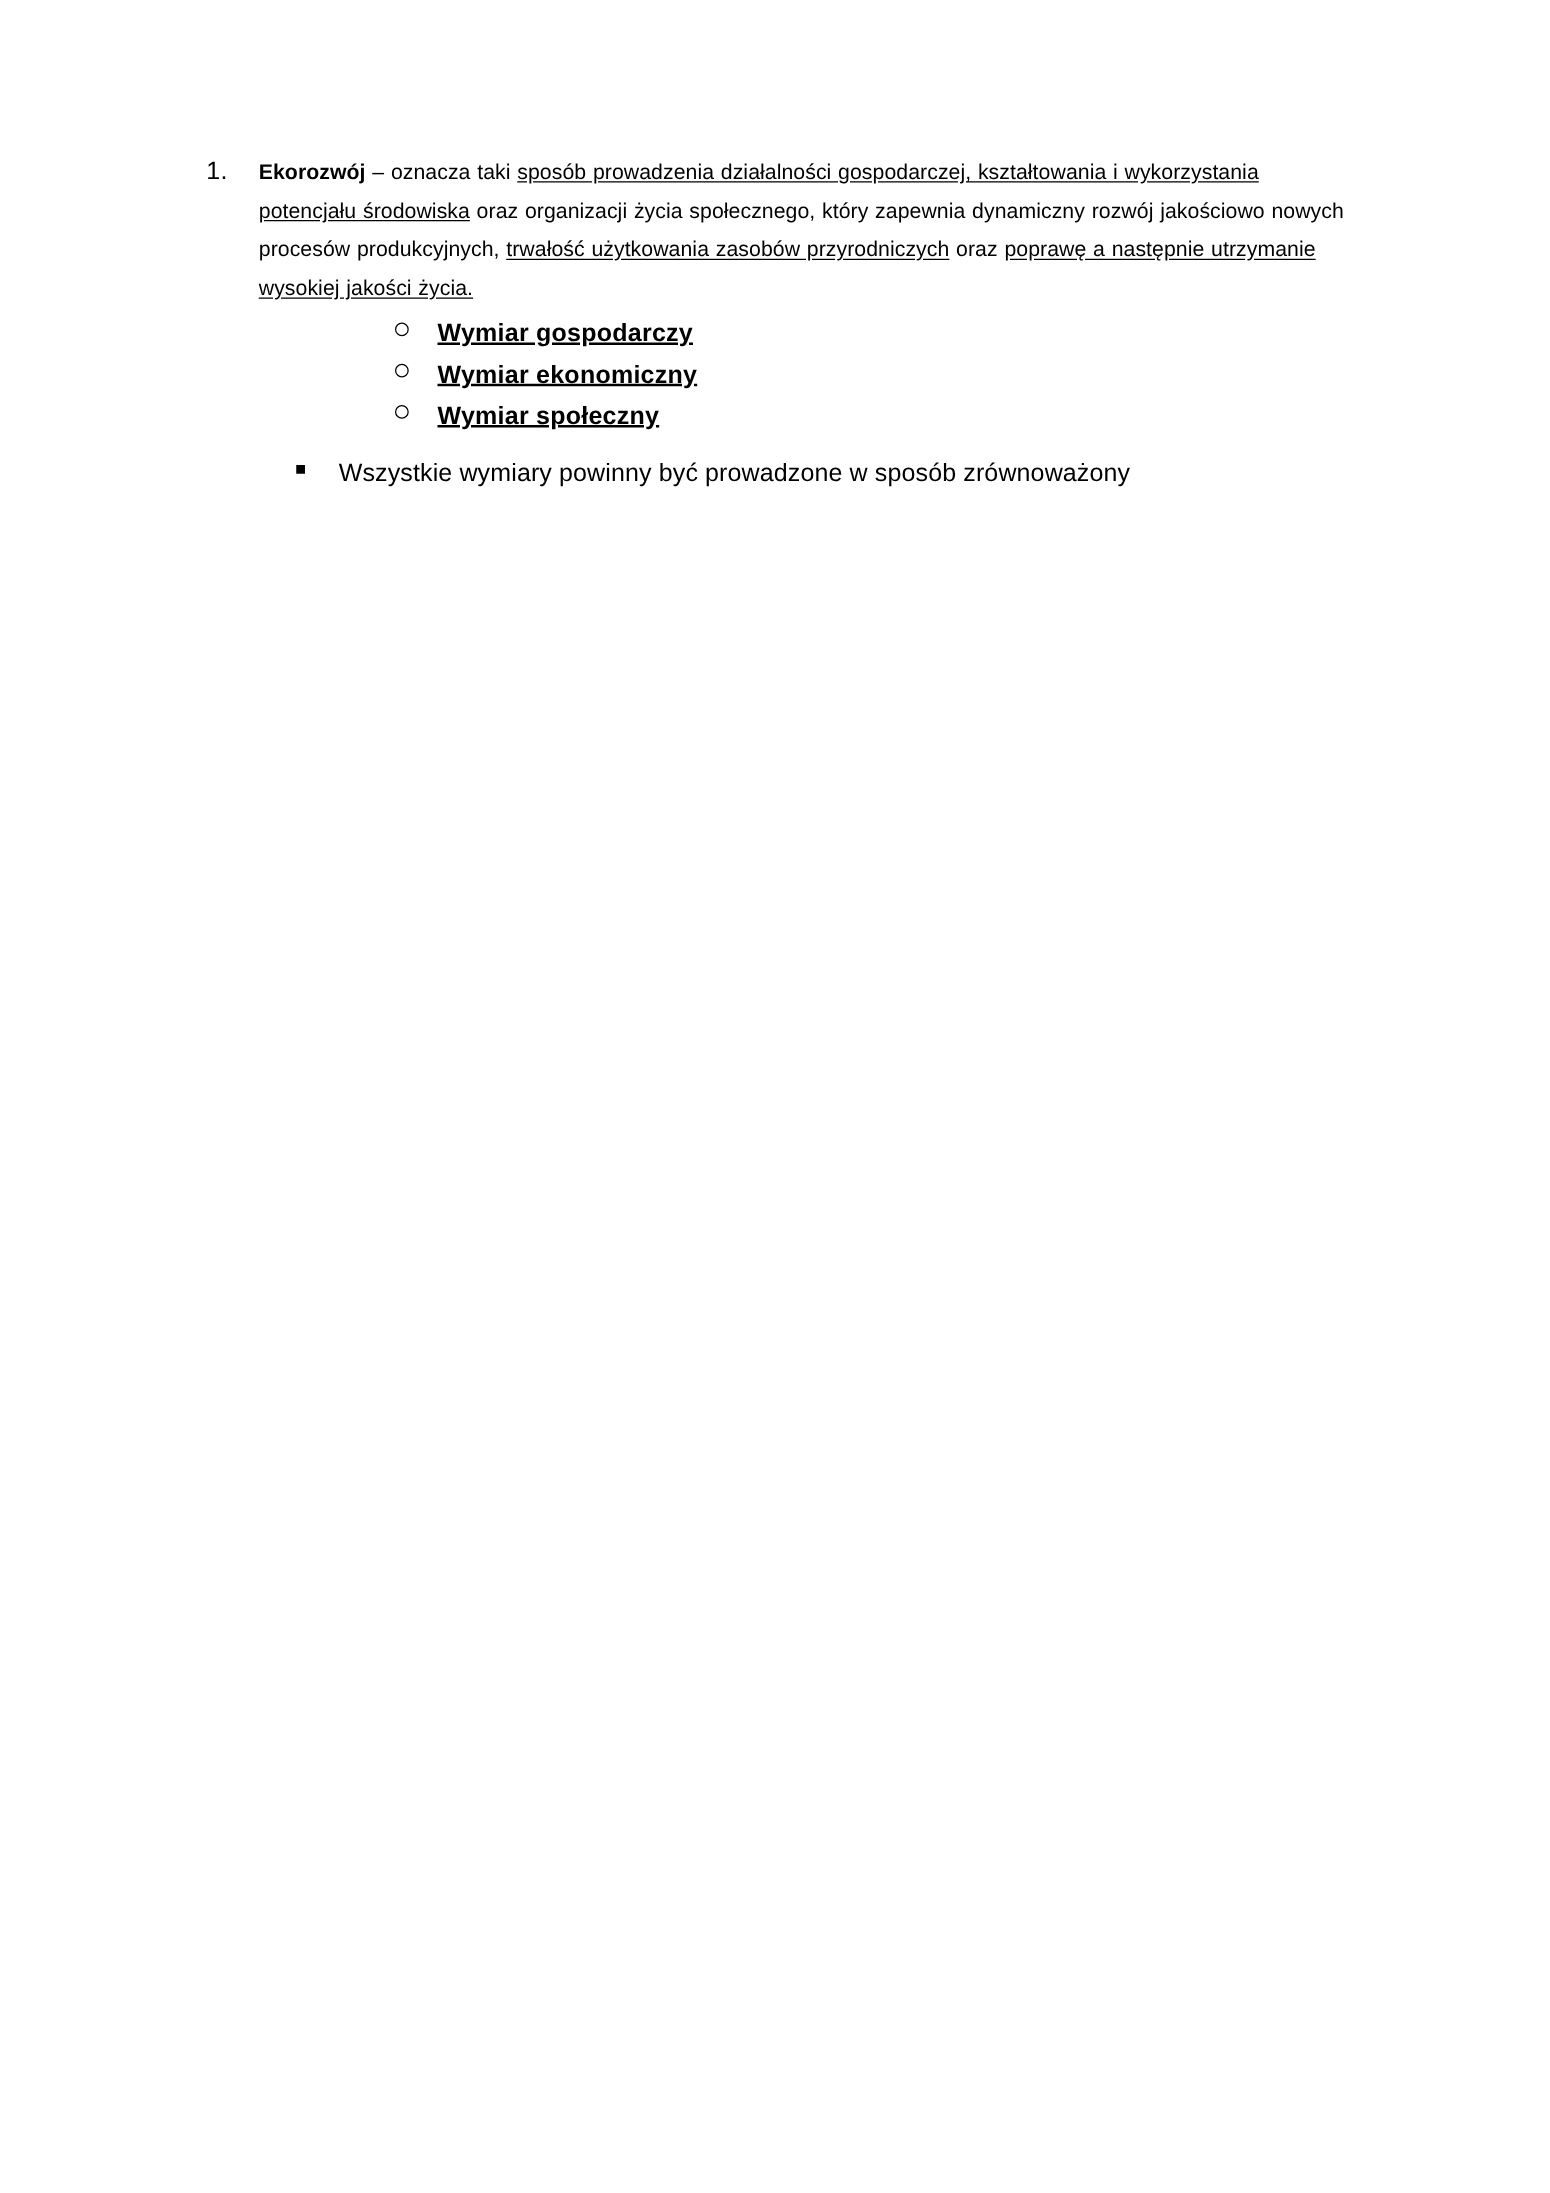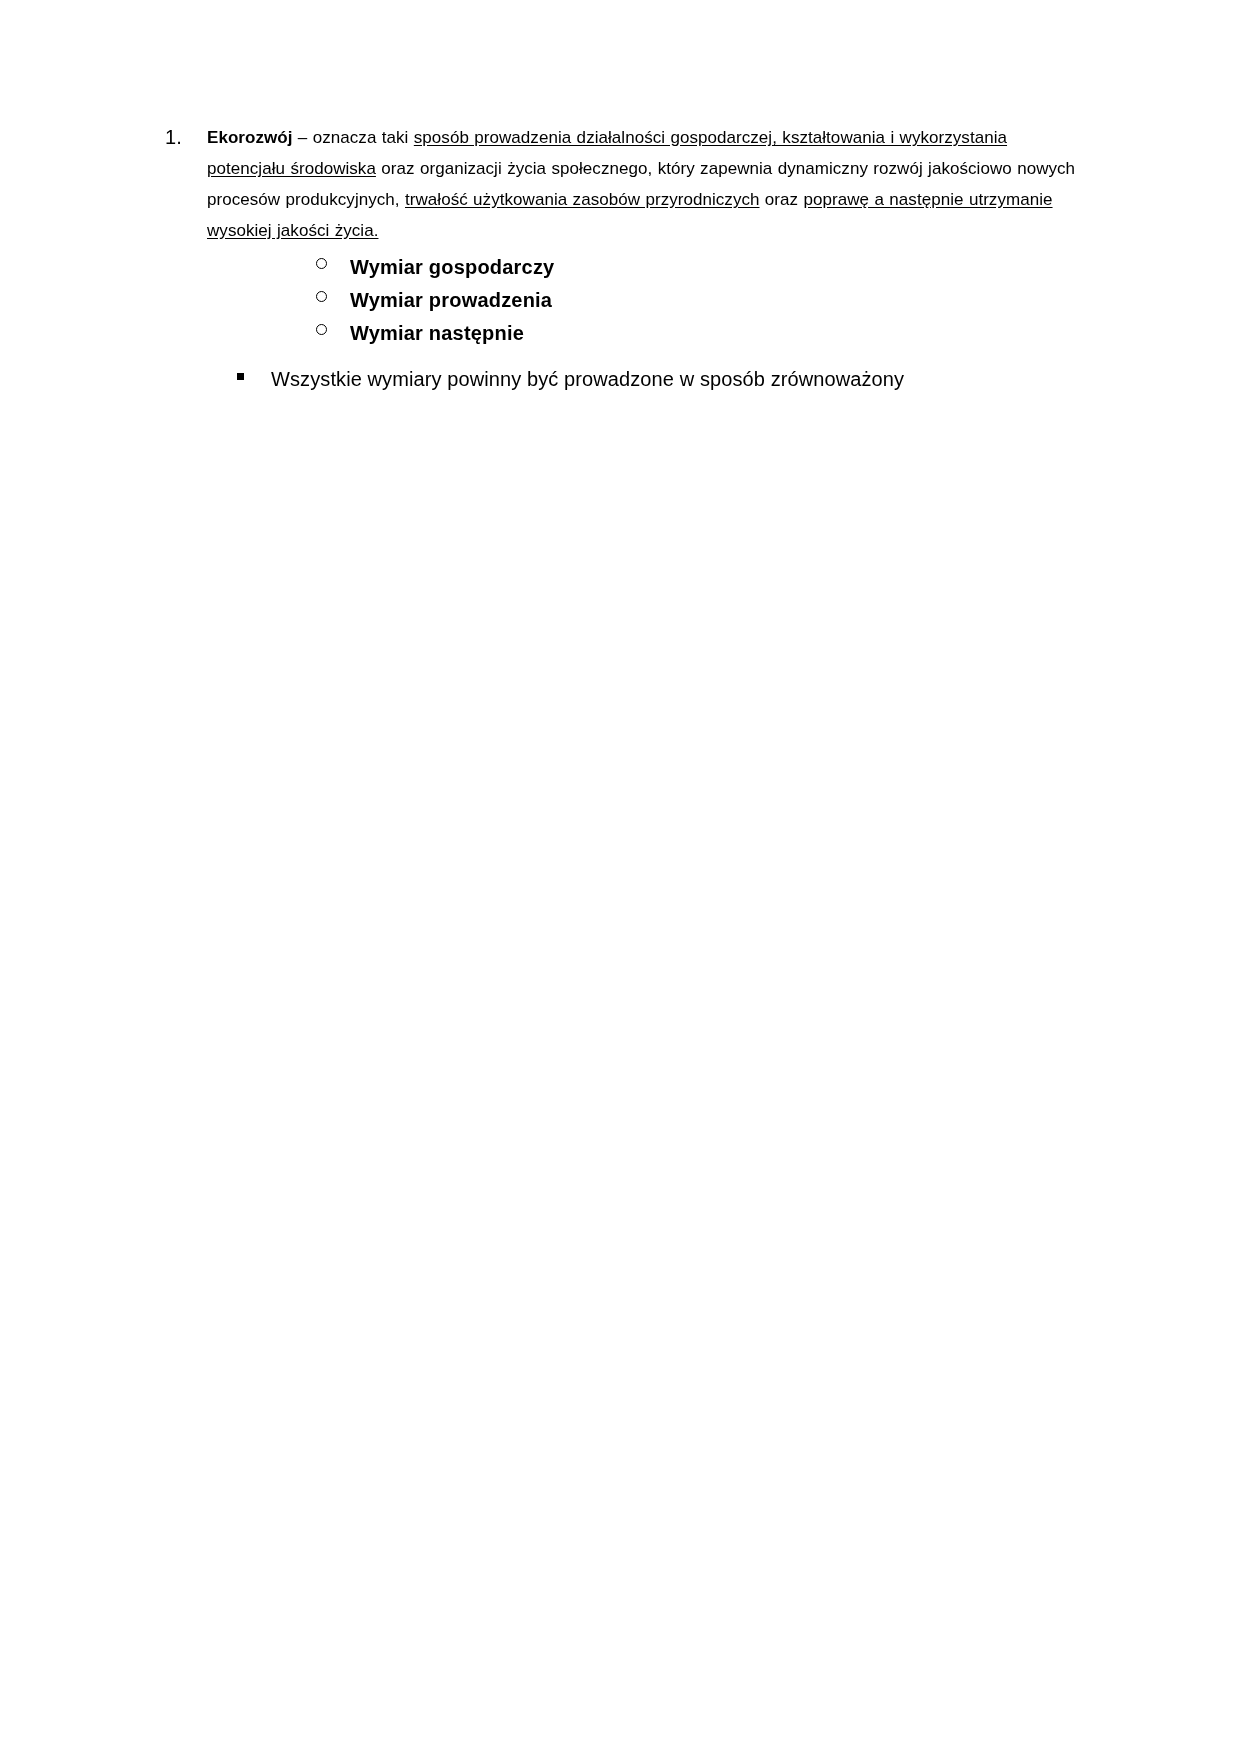--- a/index.html
+++ b/index.html
@@ -63,20 +63,21 @@
   .sub-list {
     margin-top: 6px;
     padding: 0;
     list-style: none;
   }
   .sub-item {
     display: flex;
     align-items: flex-start;
     margin-left: 151px;
     margin-bottom: 3px;
+    text-decoration: underline;
   }
   .sub-marker {
     flex: 0 0 34px;
     width: 34px;
     font-size: 17px;
     line-height: 30px;
     color: #000;
   }
   .hollow-bullet {
     display: inline-block;
@@ -133,25 +134,25 @@
       </div>
     </div>
 
     <ul class="sub-list">
       <li class="sub-item">
         <span class="sub-marker"><span class="hollow-bullet"></span></span>
         <span class="sub-label">Wymiar gospodarczy</span>
       </li>
       <li class="sub-item">
         <span class="sub-marker"><span class="hollow-bullet"></span></span>
-        <span class="sub-label">Wymiar prowadzenia</span>
+        <span class="sub-label">Wymiar ekonomiczny</span>
       </li>
       <li class="sub-item">
         <span class="sub-marker"><span class="hollow-bullet"></span></span>
-        <span class="sub-label">Wymiar następnie</span>
+        <span class="sub-label">Wymiar społeczny</span>
       </li>
     </ul>
 
     <div class="bullet-item">
       <span class="bullet-marker"><span class="square-bullet"></span></span>
       <span class="bullet-label">Wszystkie wymiary powinny być prowadzone w sposób zrównoważony</span>
     </div>
 
   </div>
 </div>

